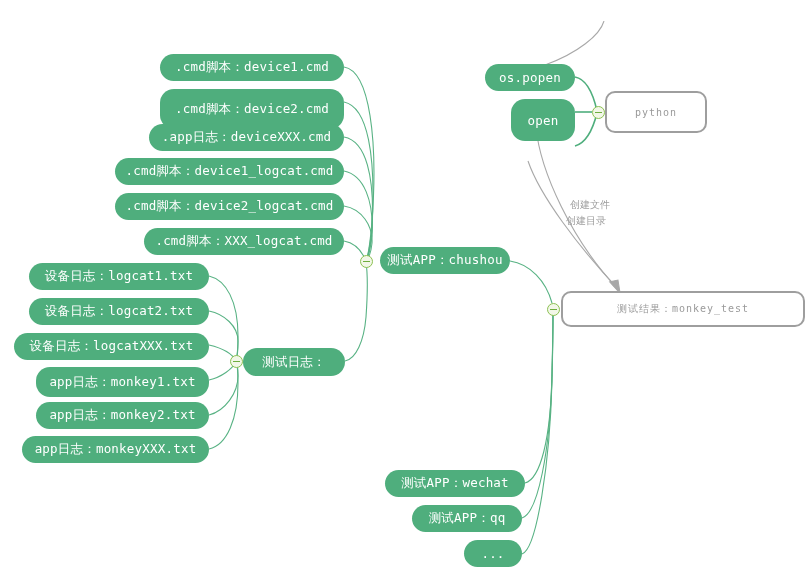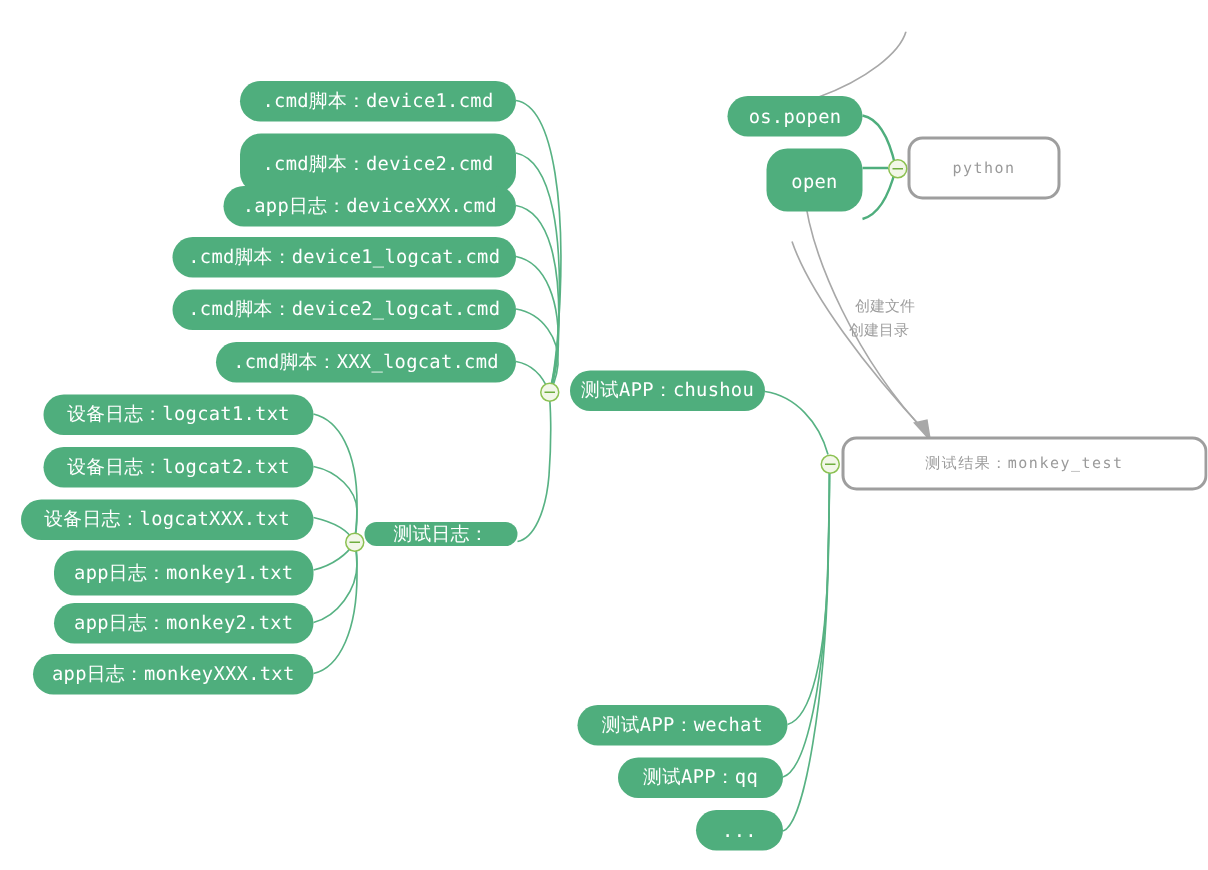--- a/index.html
+++ b/index.html
@@ -140,21 +140,21 @@
   <div class="node leaf" style="left:115px;top:172px;width:229px;height:27px;">.cmd脚本：device2_logcat.cmd</div>
   <div class="node leaf" style="left:144px;top:207px;width:200px;height:27px;">.cmd脚本：XXX_logcat.cmd</div>
 
   <div class="node leaf" style="left:29px;top:242px;width:180px;height:27px;">设备日志：logcat1.txt</div>
   <div class="node leaf" style="left:29px;top:277px;width:180px;height:27px;">设备日志：logcat2.txt</div>
   <div class="node leaf" style="left:14px;top:312px;width:195px;height:27px;">设备日志：logcatXXX.txt</div>
   <div class="node leaf" style="left:36px;top:346px;width:173px;height:30px;">app日志：monkey1.txt</div>
   <div class="node leaf" style="left:36px;top:381px;width:173px;height:27px;">app日志：monkey2.txt</div>
   <div class="node leaf" style="left:22px;top:415px;width:187px;height:27px;">app日志：monkeyXXX.txt</div>
 
-  <div class="node leaf" style="left:243px;top:327px;width:102px;height:16px;font-family:Liberation Mono, monospace;">测试日志：</div>
+  <div class="node leaf" style="left:243px;top:327px;width:102px;height:28px;font-family:Liberation Mono, monospace;">测试日志：</div>
 
   <div class="node leaf" style="left:380px;top:226px;width:130px;height:27px;">测试APP：chushou</div>
   <div class="node leaf" style="left:385px;top:449px;width:140px;height:27px;">测试APP：wechat</div>
   <div class="node leaf" style="left:412px;top:484px;width:110px;height:27px;">测试APP：qq</div>
   <div class="node leaf" style="left:464px;top:519px;width:58px;height:27px;">...</div>
 
   <div class="node leaf" style="left:485px;top:43px;width:90px;height:27px;">os.popen</div>
   <div class="node leaf" style="left:511px;top:78px;width:64px;height:42px;">open</div>
 
   <div class="node root" style="left:605px;top:70px;width:102px;height:42px;">python</div>

